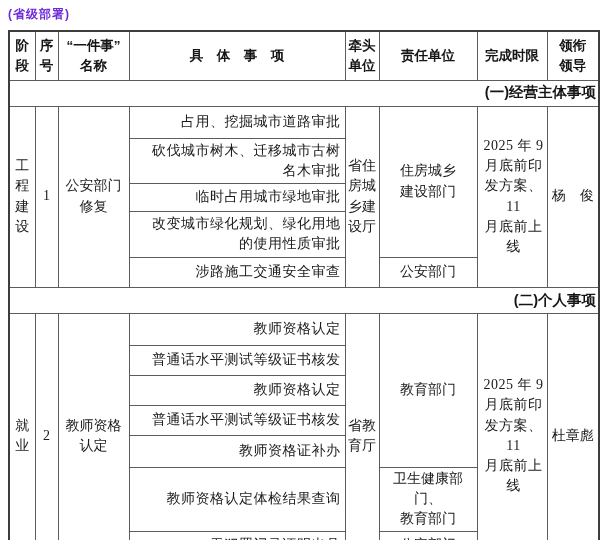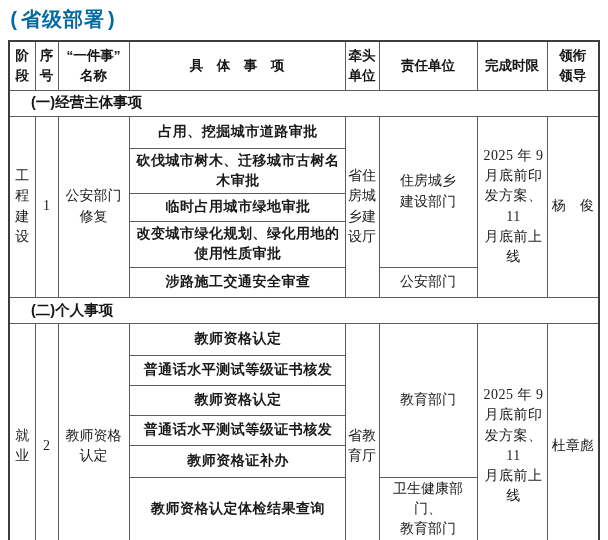--- a/index.html
+++ b/index.html
@@ -3,47 +3,47 @@
 <meta charset="utf-8">
 <style>
   html,body{margin:0;padding:0;}
   body{
     width:608px;height:540px;background:#ffffff;color:#1a1a1a;
     font-family:"Liberation Serif","DejaVu Serif",serif;
     overflow:hidden;
   }
   .page{padding:4px 0 0 8px;}
   .doc-title{
-    font-family:Liberation Mono, monospace;
-    font-weight:bold;font-size:20px;letter-spacing:1px;
-    padding:2px 0 7px 0;color:#0369a1;
+    font-family:Liberation Sans, sans-serif;
+    font-weight:bold;font-size:12px;letter-spacing:1px;
+    padding:2px 0 7px 0;color:#6d28d9;
   }
   table.gov-table{
     border-collapse:collapse;table-layout:fixed;
     width:590px;border:2px solid #3d3d3d;
   }
   th,td{
     border:1px solid #5c5c5c;
     white-space:pre-line;
     text-align:center;vertical-align:middle;
     font-size:14px;line-height:1.45;
     padding:1px 2px;
     overflow:hidden;
   }
   th{
     font-family:"Liberation Sans","DejaVu Sans",sans-serif;
     font-weight:bold;font-size:13.5px;line-height:1.5;color:#151515;
   }
   td.section-cell{
     font-family:"Liberation Sans","DejaVu Sans",sans-serif;
     font-weight:bold;font-size:14.5px;
-    text-align:left;padding-left:21px;color:#151515;
+    text-align:right;padding-left:0;color:#151515;
   }
   td.c-item{
-    text-align:center;padding:2px 4px 2px 6px;letter-spacing:0.5px;font-weight:bold;
+    text-align:right;padding:2px 4px 2px 21px;letter-spacing:0.5px;
   }
   td.c-deadline{
     text-align:center;padding-left:5px;letter-spacing:0.5px;
   }
   td.c-vertical{letter-spacing:0;}
   
   tr.rh-header{height:49px;}
   tr.rh-sec{height:26px;}
   tr.rh-g1r1{height:32px;}
   tr.rh-g1r2{height:41px;}

